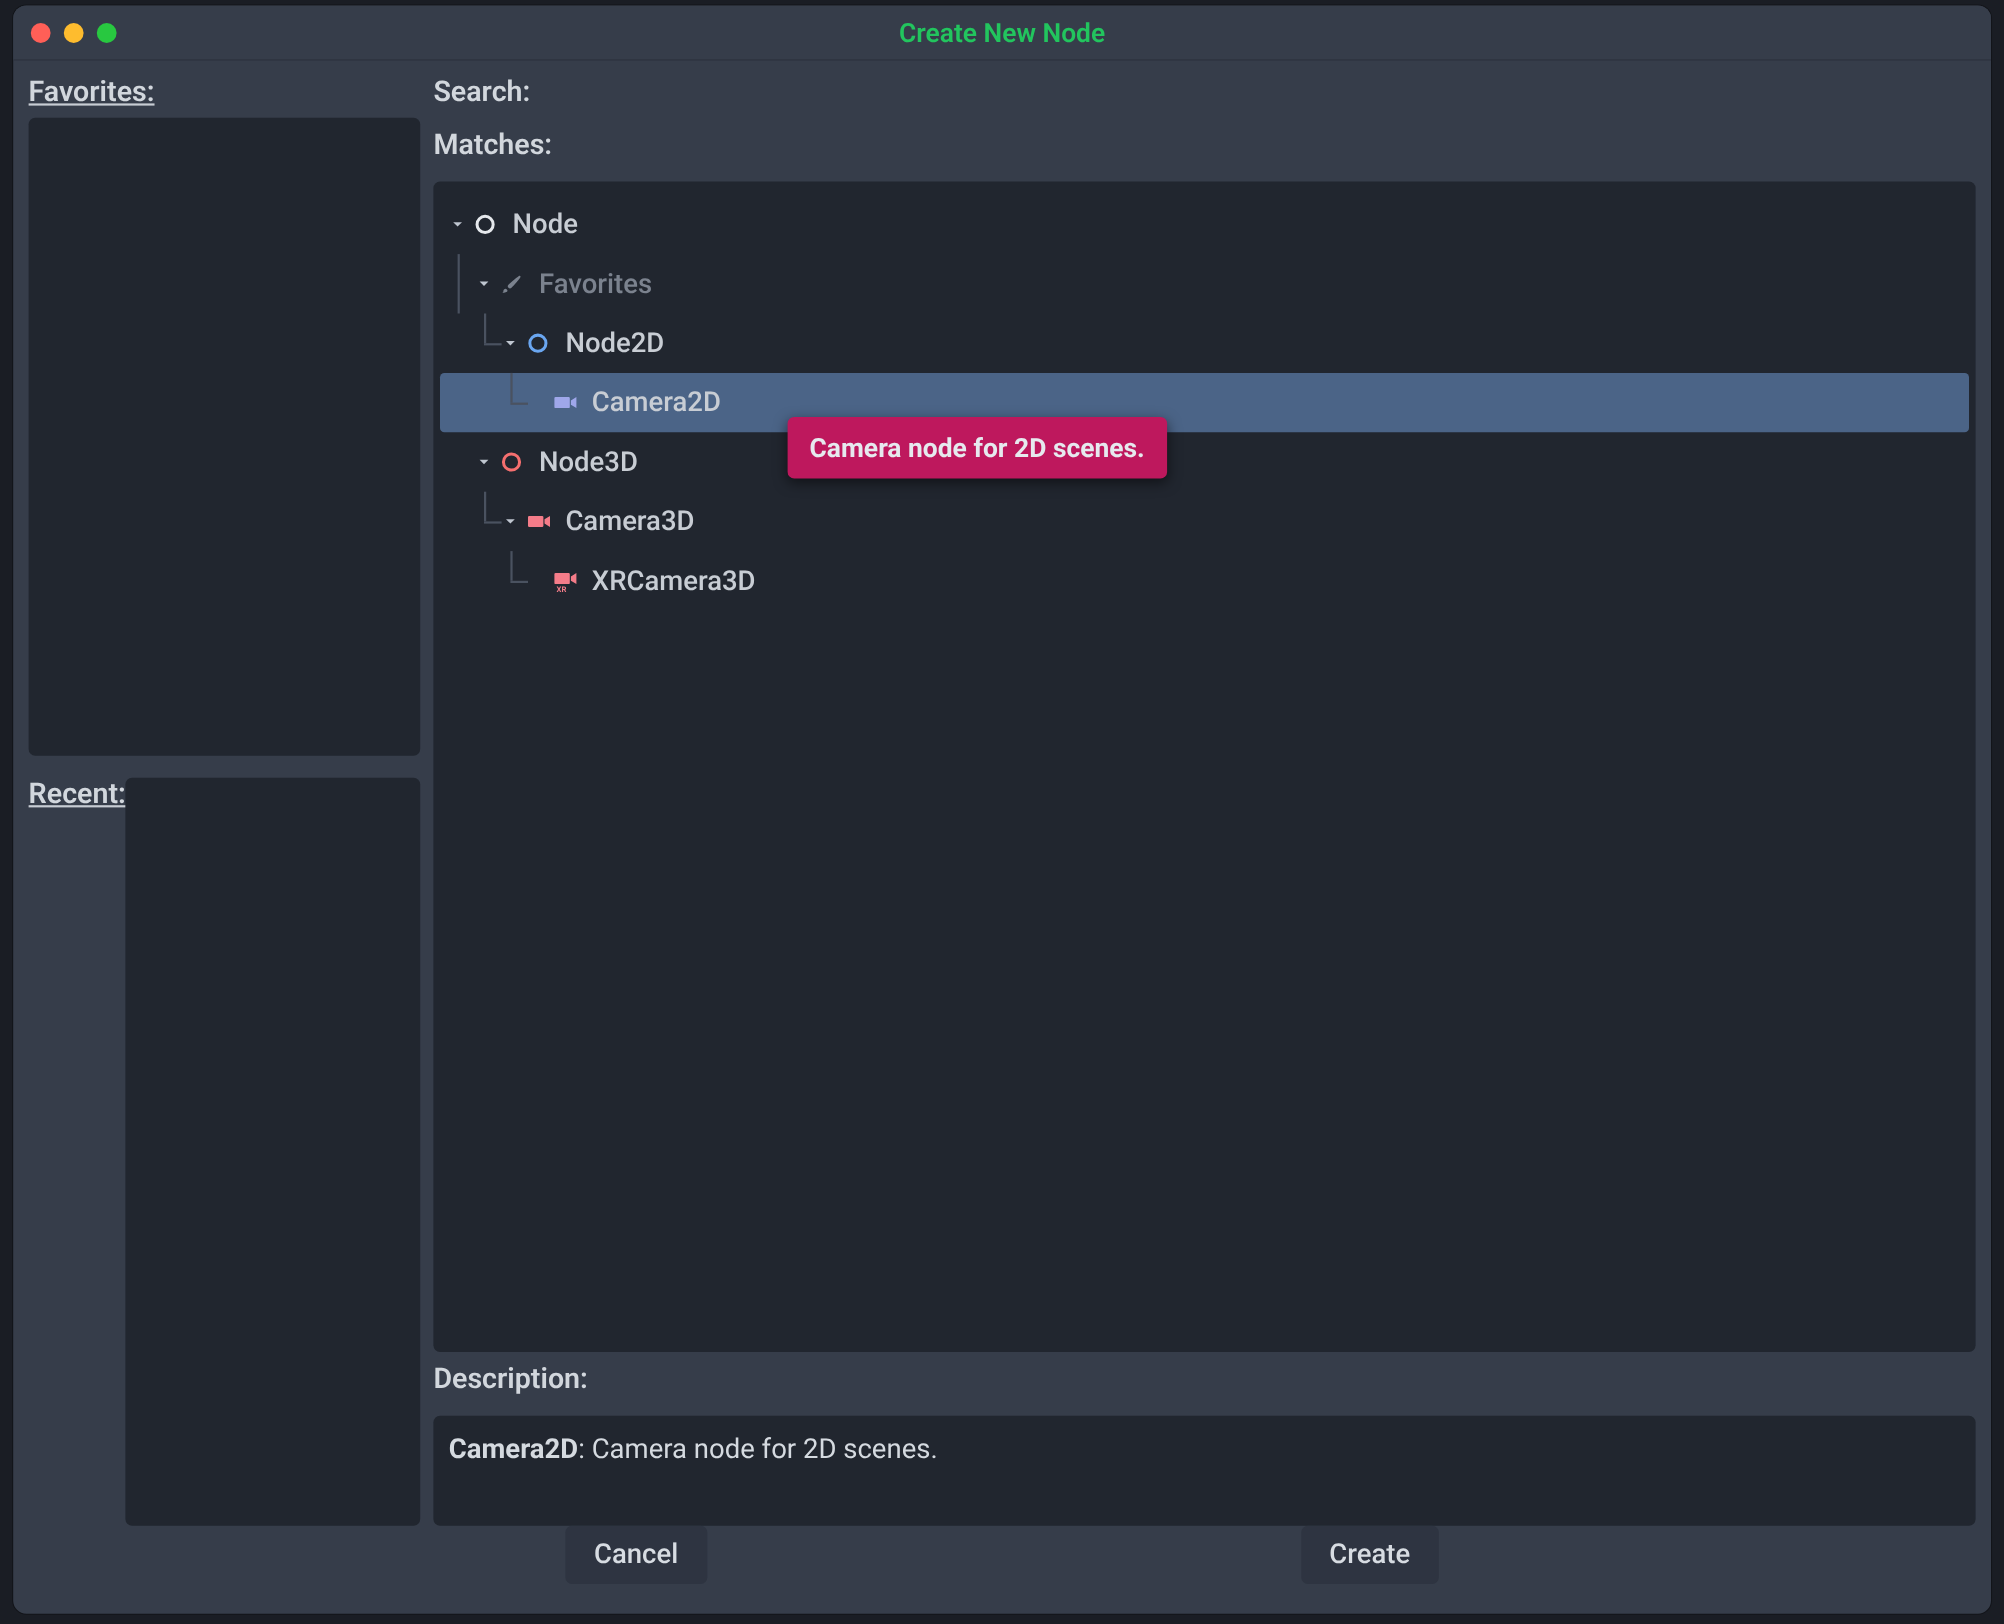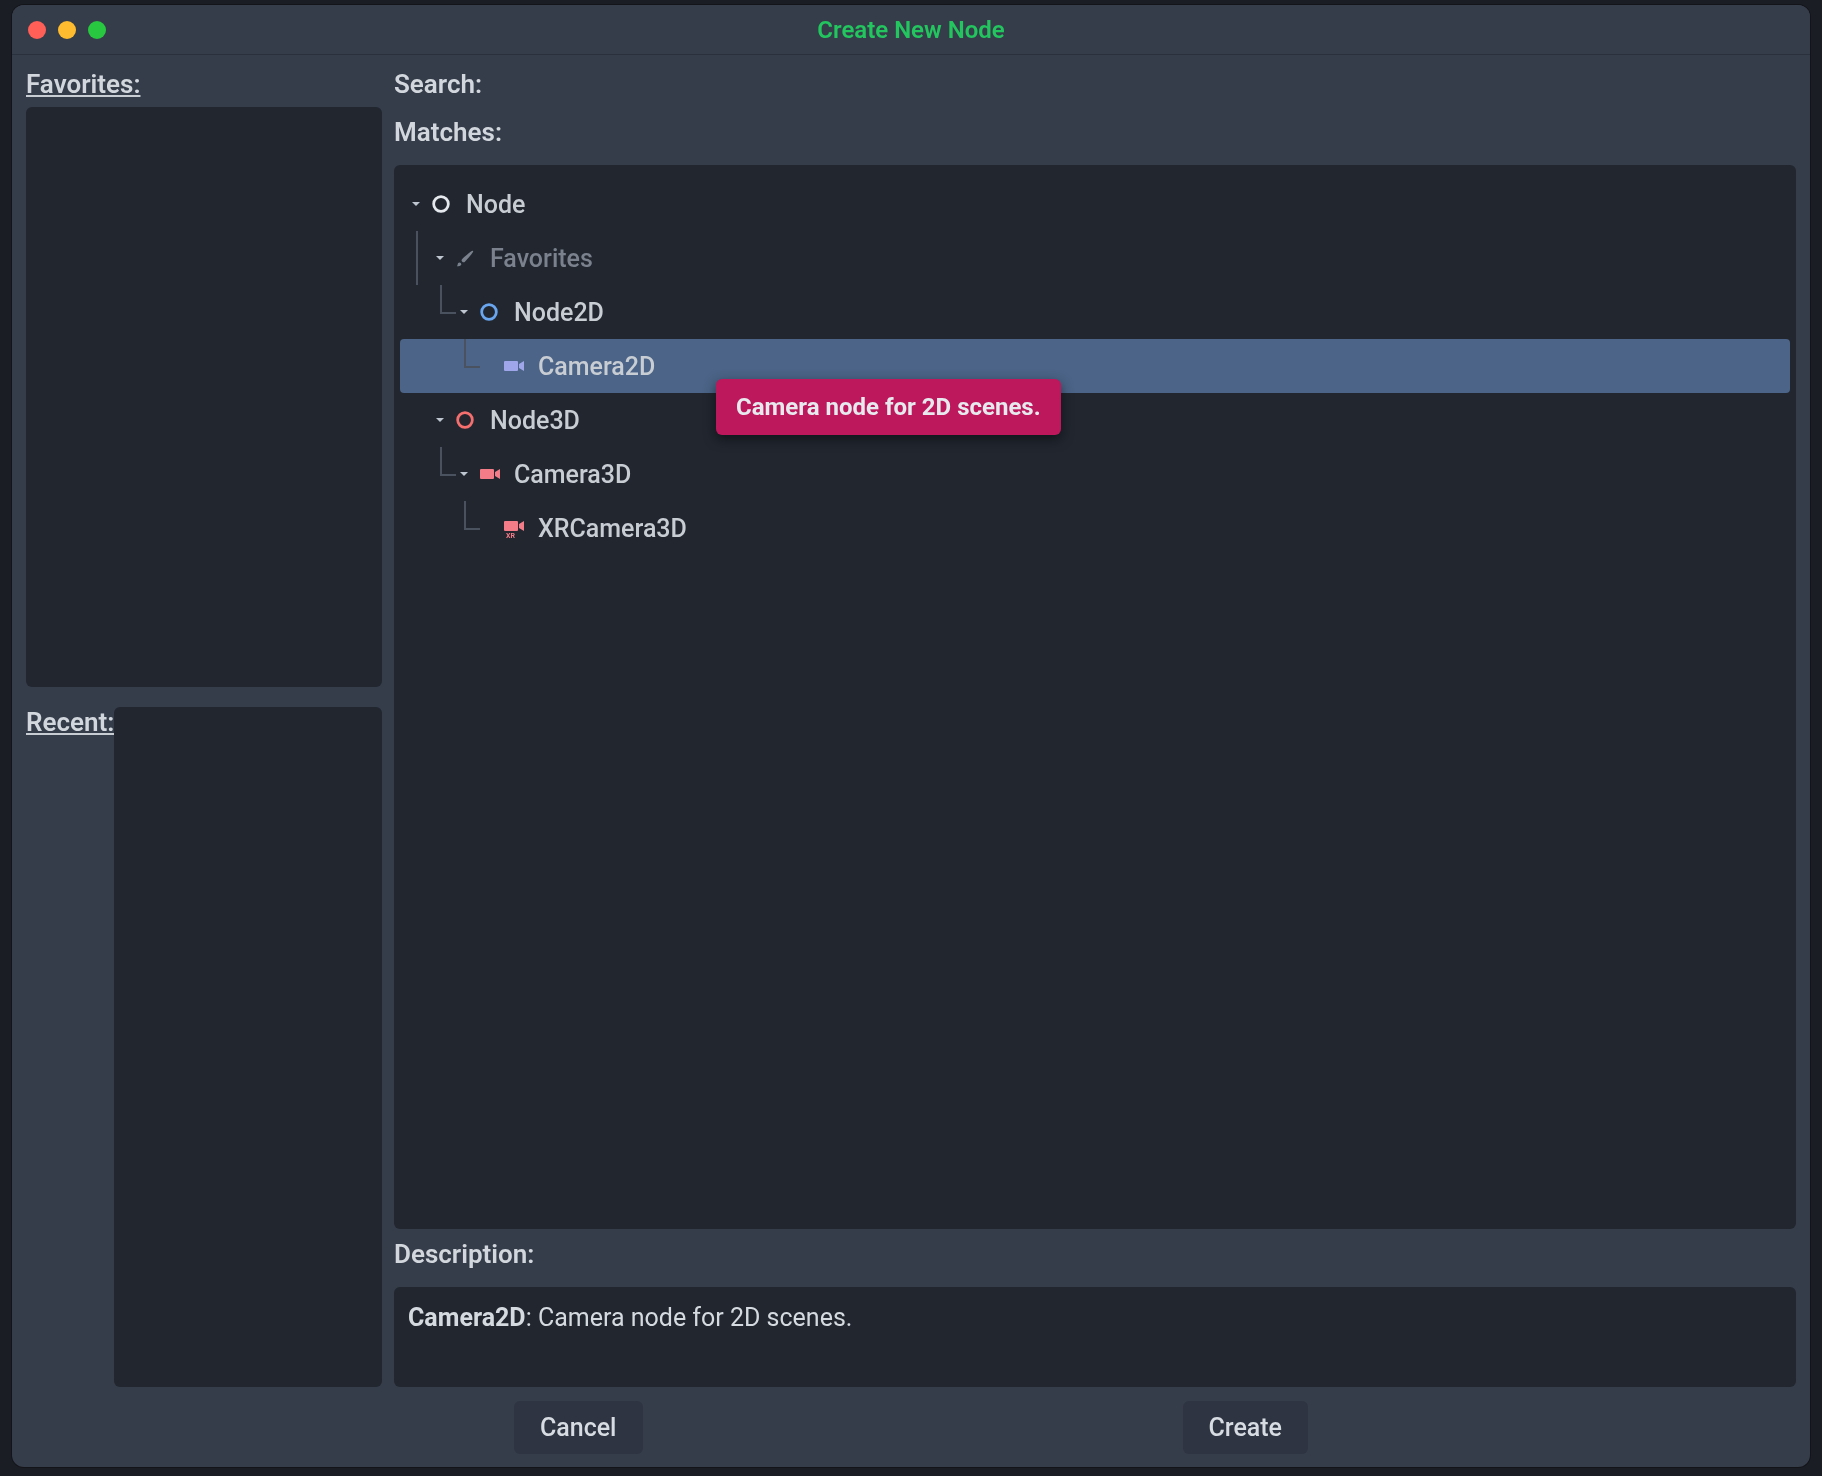--- a/index.html
+++ b/index.html
@@ -181,21 +181,21 @@
     border-radius: 6px;
     height: 100px;
     padding: 16px 14px;
     font-size: 25px;
     color: #d5dae0;
   }
   .desc-panel b { font-weight: 700; }
   .footer {
     height: 80px;
     display: flex;
-    align-items: center;
+    align-items: flex-start;
     justify-content: center;
     gap: 540px;
   }
   .btn {
     background: #2e3441;
     border-radius: 6px;
     padding: 12px 26px;
     font-size: 25px;
     color: #d7dce2;
     cursor: pointer;

